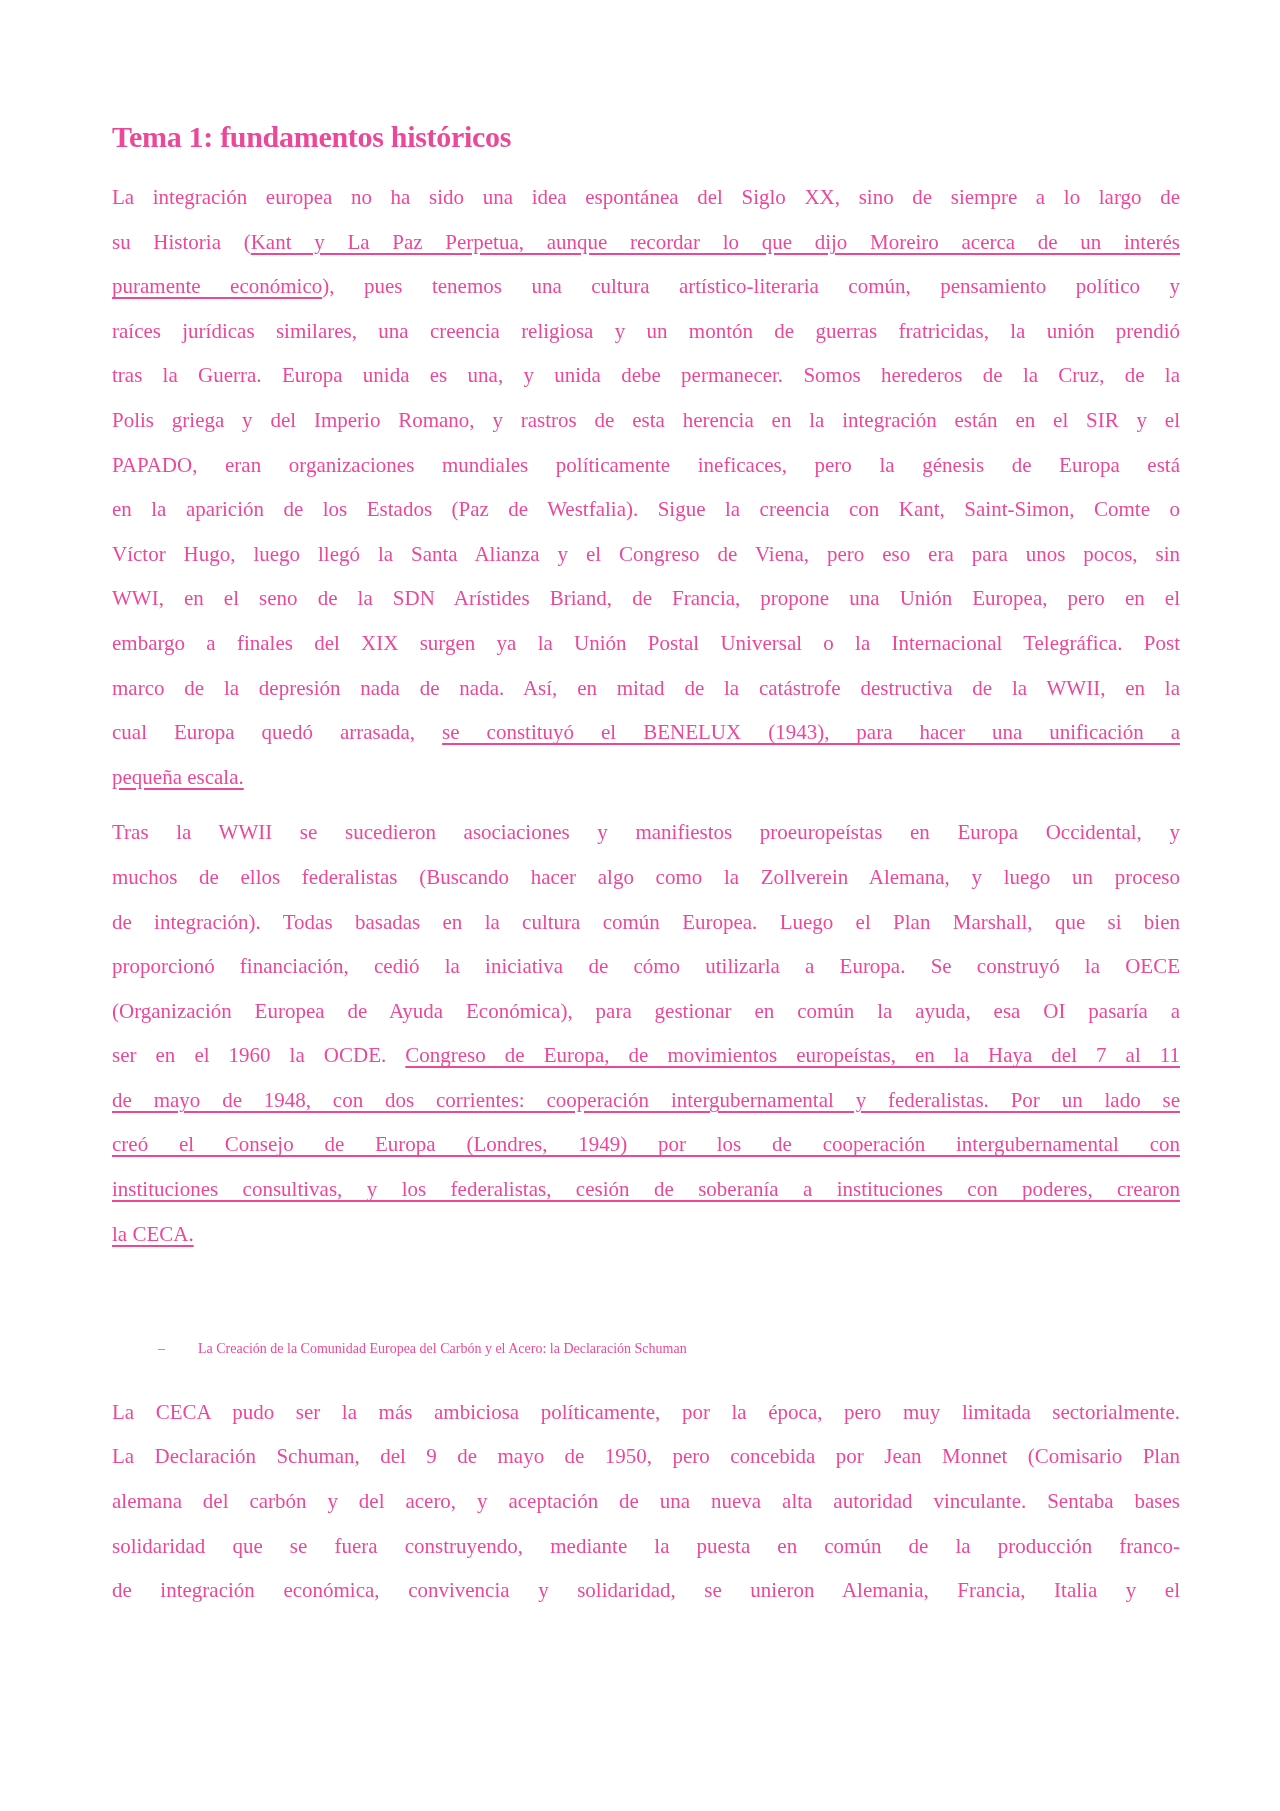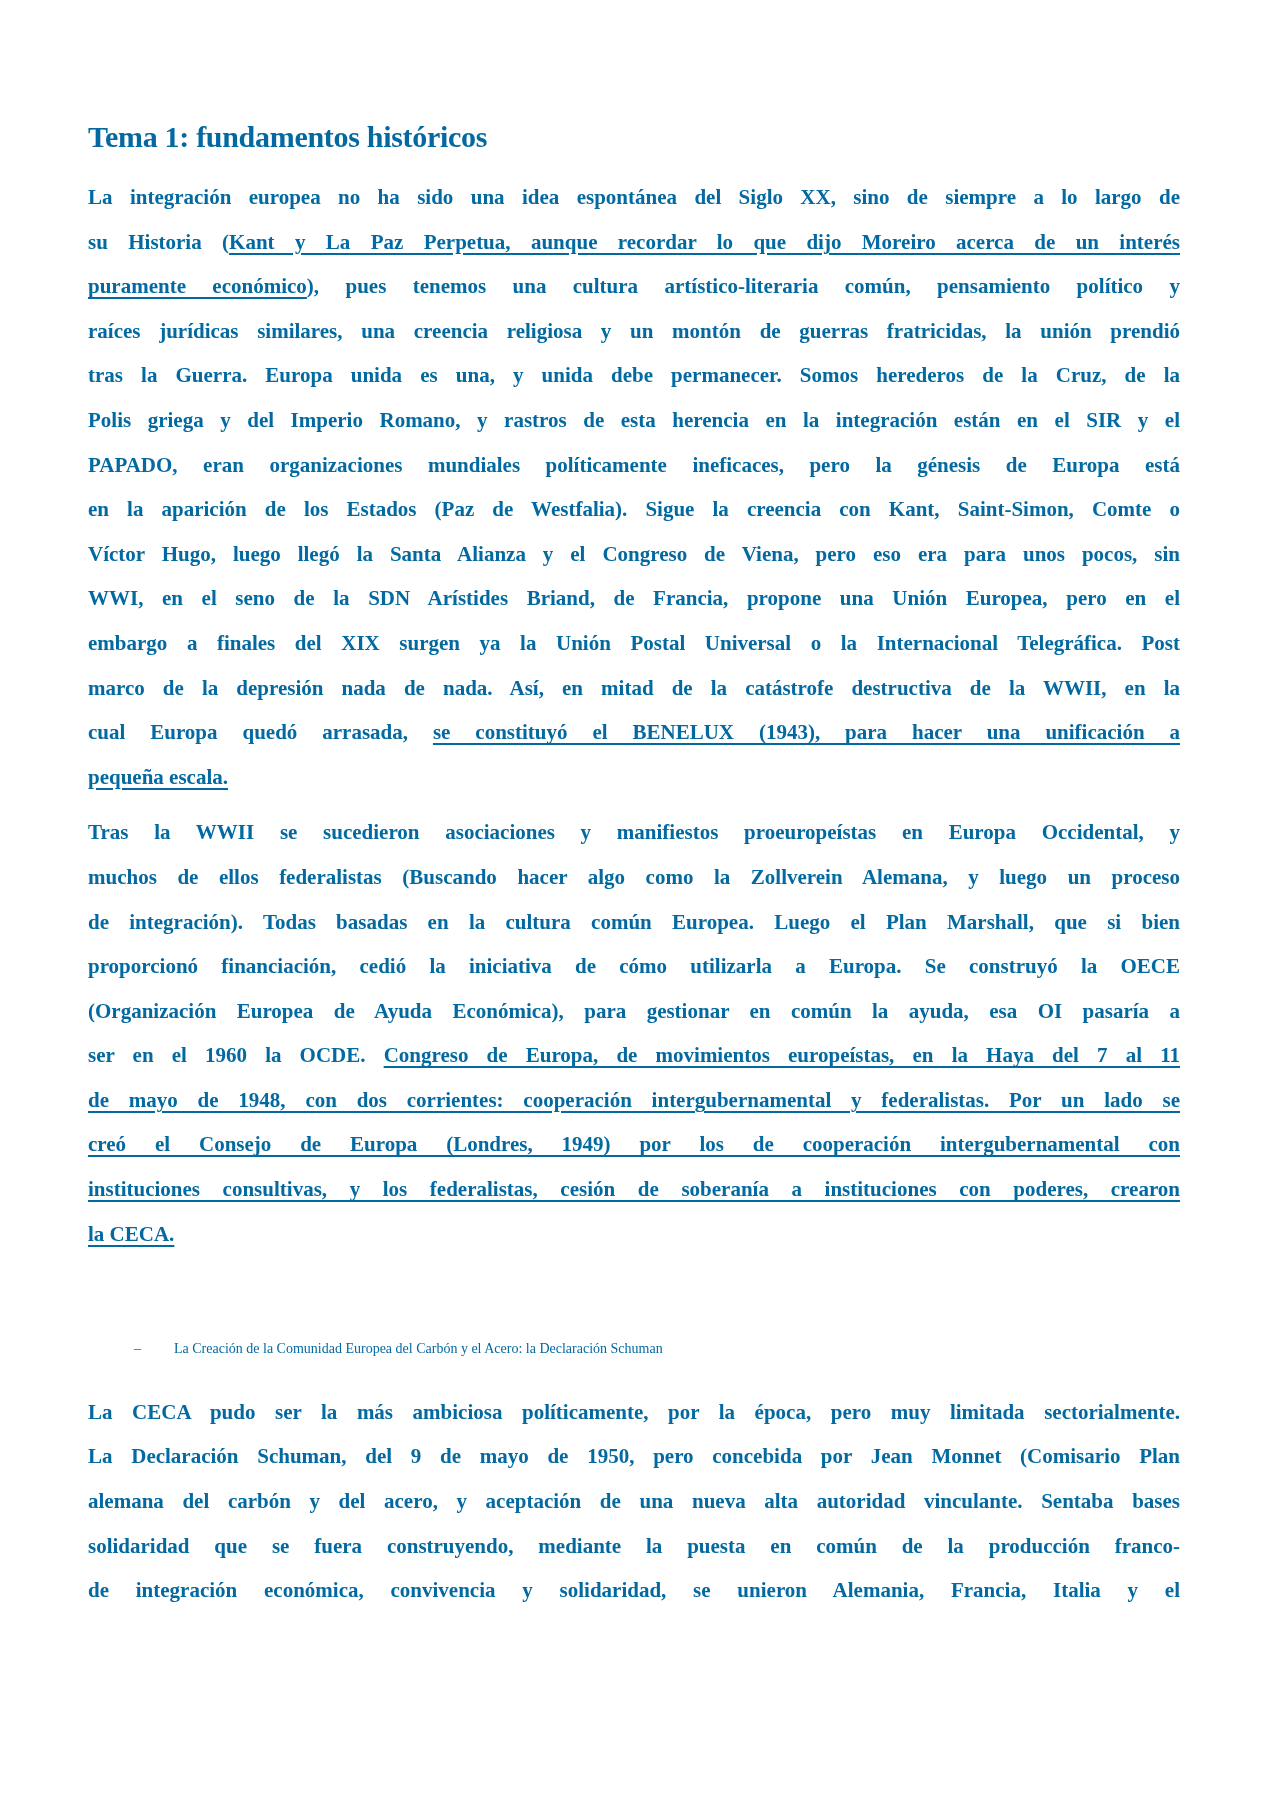--- a/index.html
+++ b/index.html
@@ -6,42 +6,41 @@
     margin: 0;
     padding: 0;
     background: #ffffff;
   }
   .page {
     position: relative;
     width: 1280px;
     height: 1811px;
     box-sizing: border-box;
     background: #ffffff;
-    color: #0369a1;
+    color: #ec4899;
     font-family: "Liberation Serif", "DejaVu Serif", serif;
-    padding: 116px 100px 0 88px;
+    padding: 116px 100px 0 112px;
     overflow: hidden;
   }
   .doc-title {
     font-size: 30px;
     font-weight: bold;
     line-height: 42px;
     letter-spacing: -0.3px;
     margin: 0 0 17px 0;
   }
   .para {
     font-size: 21px;
     margin: 0;
   }
   .ln {
     line-height: 44.6px;
     text-align: justify;
     text-align-last: justify;
     white-space: normal;
-    font-weight: bold;
   }
   .ln.last {
     text-align-last: left;
   }
   .u {
     text-decoration: underline;
     text-decoration-thickness: 1.8px;
     text-underline-offset: 4px;
   }
   .para-2 { margin-top: 11px; }

